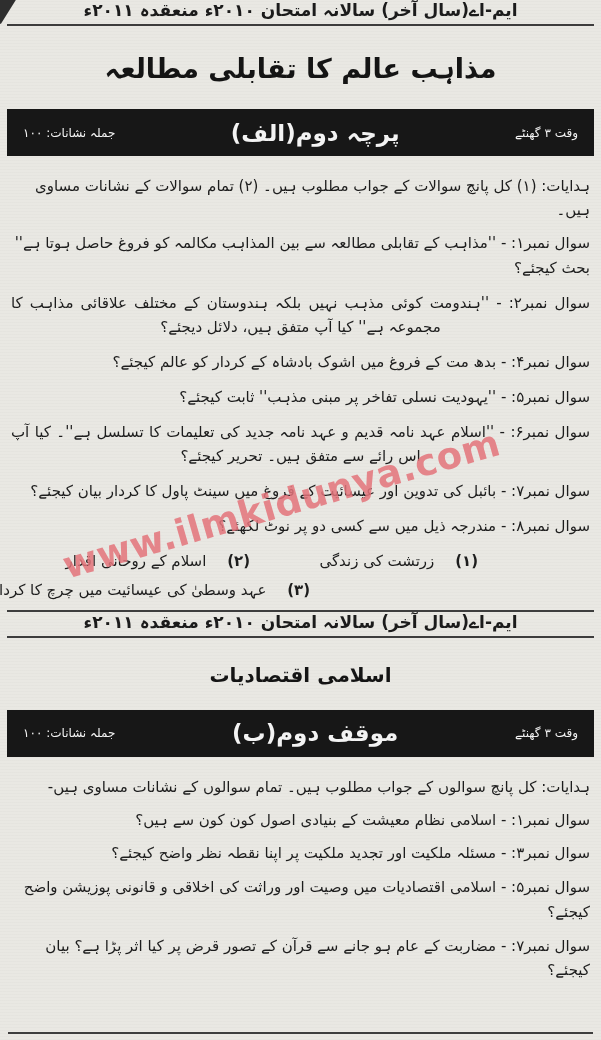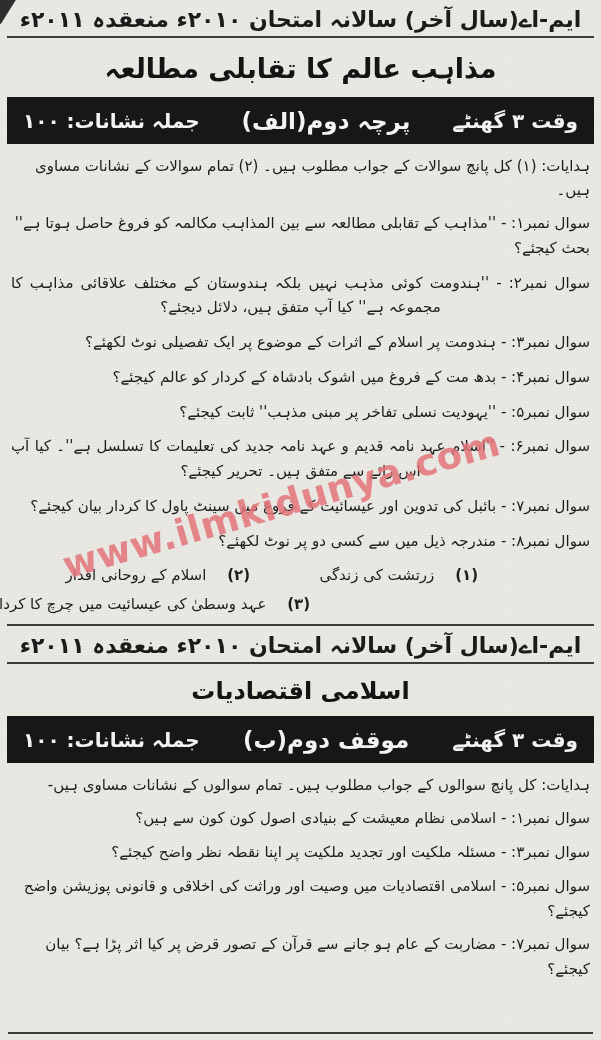--- a/index.html
+++ b/index.html
@@ -7,39 +7,39 @@
     width:601px;height:1040px;
     background:#e9e8e3;
     background-image:repeating-linear-gradient(0deg, rgba(0,0,0,0.015) 0 1px, transparent 1px 3px);
     overflow:hidden;position:relative;
     font-family:"DejaVu Sans", sans-serif;
     color:#1d1d1d;
   }
   .page{position:absolute;inset:0;}
   .corner-mark{position:absolute;top:-8px;left:-6px;width:16px;height:30px;background:#2e2e2e;transform:rotate(32deg);}
   .session-header{
-    text-align:center;font-size:22px;font-weight:bold;
-    padding-top:7px;direction:rtl;color:#1b1b1b;
+    text-align:center;font-size:17px;font-weight:bold;
+    direction:rtl;color:#1b1b1b;
   }
   .rule{height:2px;background:#3d3d3d;margin:4px 7px 0 7px;}
   .rule.thin{height:2px;}
   .subject-title{
-    margin:4px;text-align:center;font-weight:bold;direction:rtl;color:#141414;
+    margin:16px;text-align:center;font-weight:bold;direction:rtl;color:#141414;
   }
   .subject-title.a{font-size:27px;padding:11px 0 9px;}
-  .subject-title.b{font-size:24px;padding:9px 0 7px;}
+  .subject-title.b{font-size:20px;padding:9px 0 7px;}
   .info-bar{
     display:flex;justify-content:space-between;align-items:center;
     direction:rtl;background:#171717;color:#f3f3f3;
     margin:2px 7px;height:47px;padding:0 16px;box-sizing:border-box;
   }
-  .info-side{font-size:20px;font-weight:bold;}
+  .info-side{font-size:12px;font-weight:normal;}
   .info-paper{font-size:23px;font-weight:bold;letter-spacing:0.5px;}
   .content{direction:rtl;padding:5px 11px 0 11px;}
-  .instructions{font-size:15px;text-align:right;margin:3px 0 8px;line-height:1.6;}
+  .instructions{font-size:15px;text-align:right;margin:11px 0 8px;line-height:1.6;}
   .q{font-size:15px;text-align:right;margin:9px 0 10px;line-height:1.65;}
   .content.b .q{margin-bottom:9px;}
   .q.cont-center{text-align:justify;text-align-last:center;}
   .subparts{font-size:15px;margin:2px 0 8px;line-height:1.6;}
   .sp-row1{display:flex;padding-right:112px;}
   .sp-item{display:inline-block;}
   .sp-row1 .sp-item:first-child{width:228px;}
   .sp-row2{padding-right:280px;margin-top:5px;white-space:nowrap;}
   .sp-num{margin-left:16px;font-weight:bold;}
   .bottom-rule{position:absolute;left:8px;right:8px;bottom:6px;height:2px;background:#3d3d3d;}
@@ -66,21 +66,20 @@
     <div class="info-bar">
       <span class="info-side">وقت ۳ گھنٹے</span>
       <span class="info-paper">پرچہ دوم(الف)</span>
       <span class="info-side">جملہ نشانات: ۱۰۰</span>
     </div>
 
     <div class="content a">
       <p class="instructions">ہدایات: (۱) کل پانچ سوالات کے جواب مطلوب ہیں۔ (۲) تمام سوالات کے نشانات مساوی ہیں۔</p>
       <p class="q">سوال نمبر۱: - ''مذاہب کے تقابلی مطالعہ سے بین المذاہب مکالمہ کو فروغ حاصل ہوتا ہے'' بحث کیجئے؟</p>
       <p class="q cont-center">سوال نمبر۲: - ''ہندومت کوئی مذہب نہیں بلکہ ہندوستان کے مختلف علاقائی مذاہب کا مجموعہ ہے'' کیا آپ متفق ہیں، دلائل دیجئے؟</p>
-      <p class="q">سوال نمبر۳: - ہندومت پر اسلام کے اثرات کے موضوع پر ایک تفصیلی نوٹ لکھئے؟</p>
       <p class="q">سوال نمبر۴: - بدھ مت کے فروغ میں اشوک بادشاہ کے کردار کو عالم کیجئے؟</p>
       <p class="q">سوال نمبر۵: - ''یہودیت نسلی تفاخر پر مبنی مذہب'' ثابت کیجئے؟</p>
       <p class="q cont-center">سوال نمبر۶: - ''اسلام عہد نامہ قدیم و عہد نامہ جدید کی تعلیمات کا تسلسل ہے''۔ کیا آپ اس رائے سے متفق ہیں۔ تحریر کیجئے؟</p>
       <p class="q">سوال نمبر۷: - بائبل کی تدوین اور عیسائیت کے فروغ میں سینٹ پاول کا کردار بیان کیجئے؟</p>
       <p class="q">سوال نمبر۸: - مندرجہ ذیل میں سے کسی دو پر نوٹ لکھئے؟</p>
 
       <div class="subparts">
         <div class="sp-row1">
           <span class="sp-item">
             <span class="sp-num">(۱)</span>

